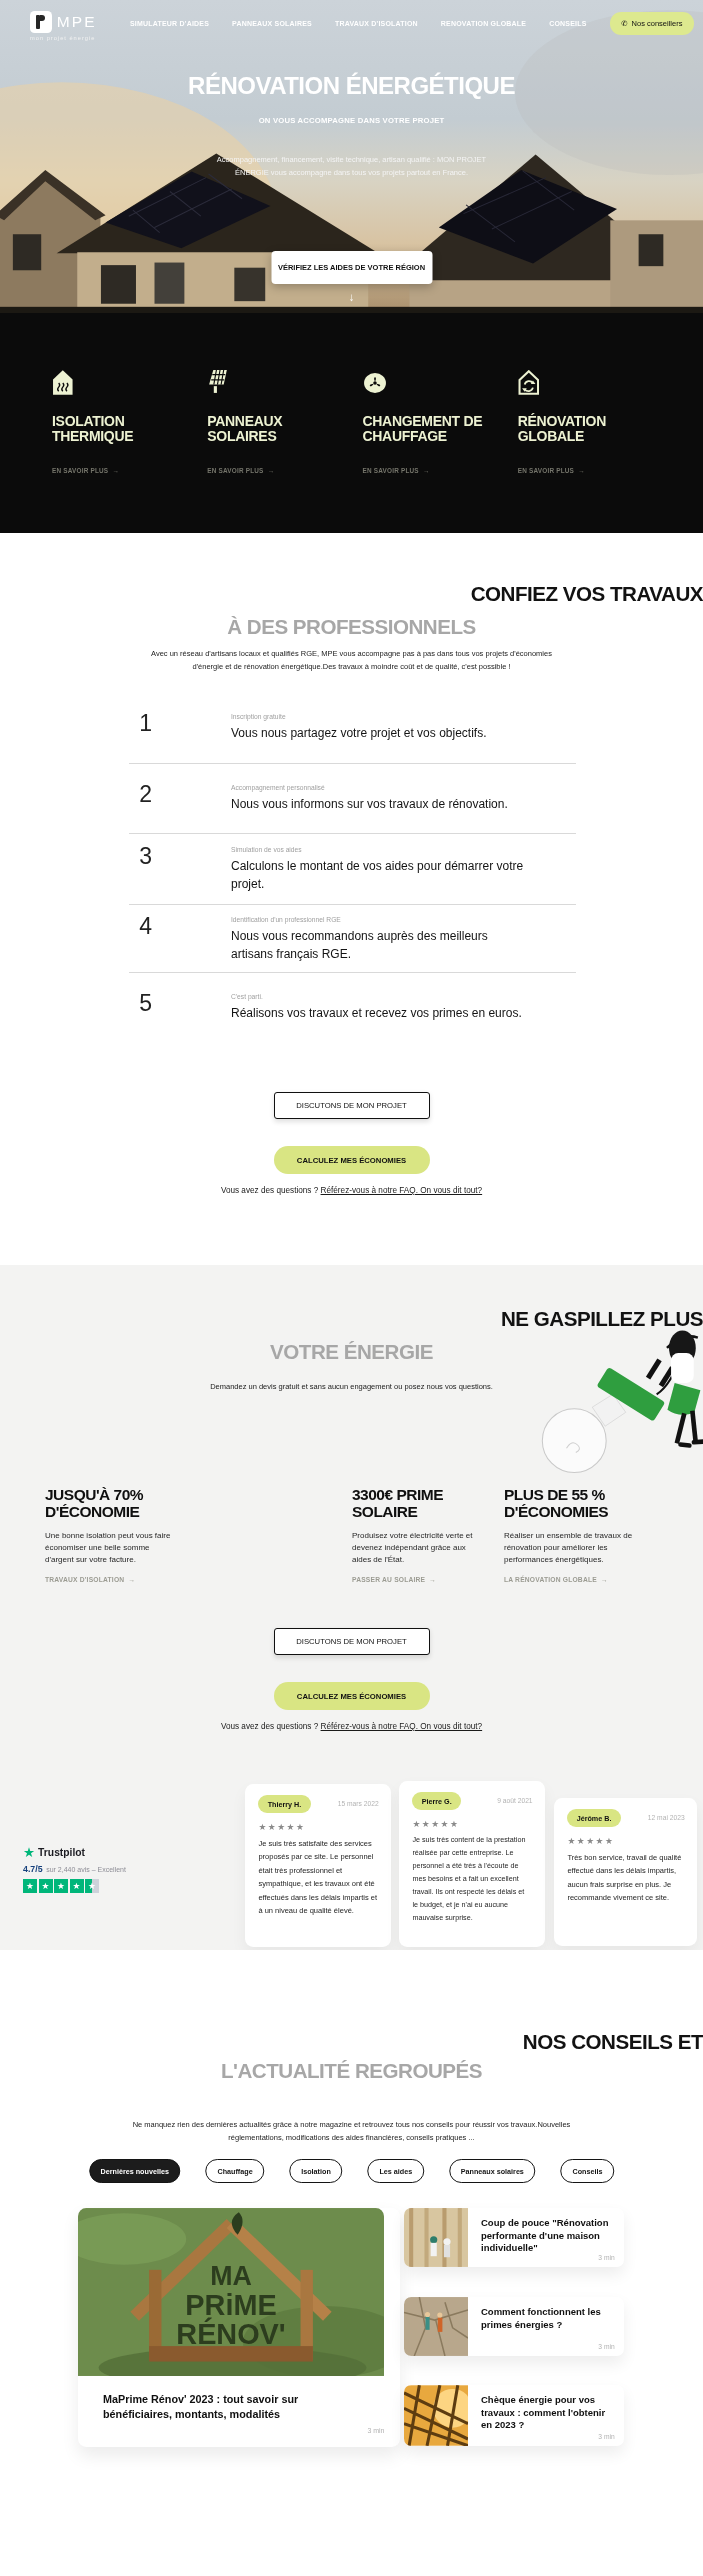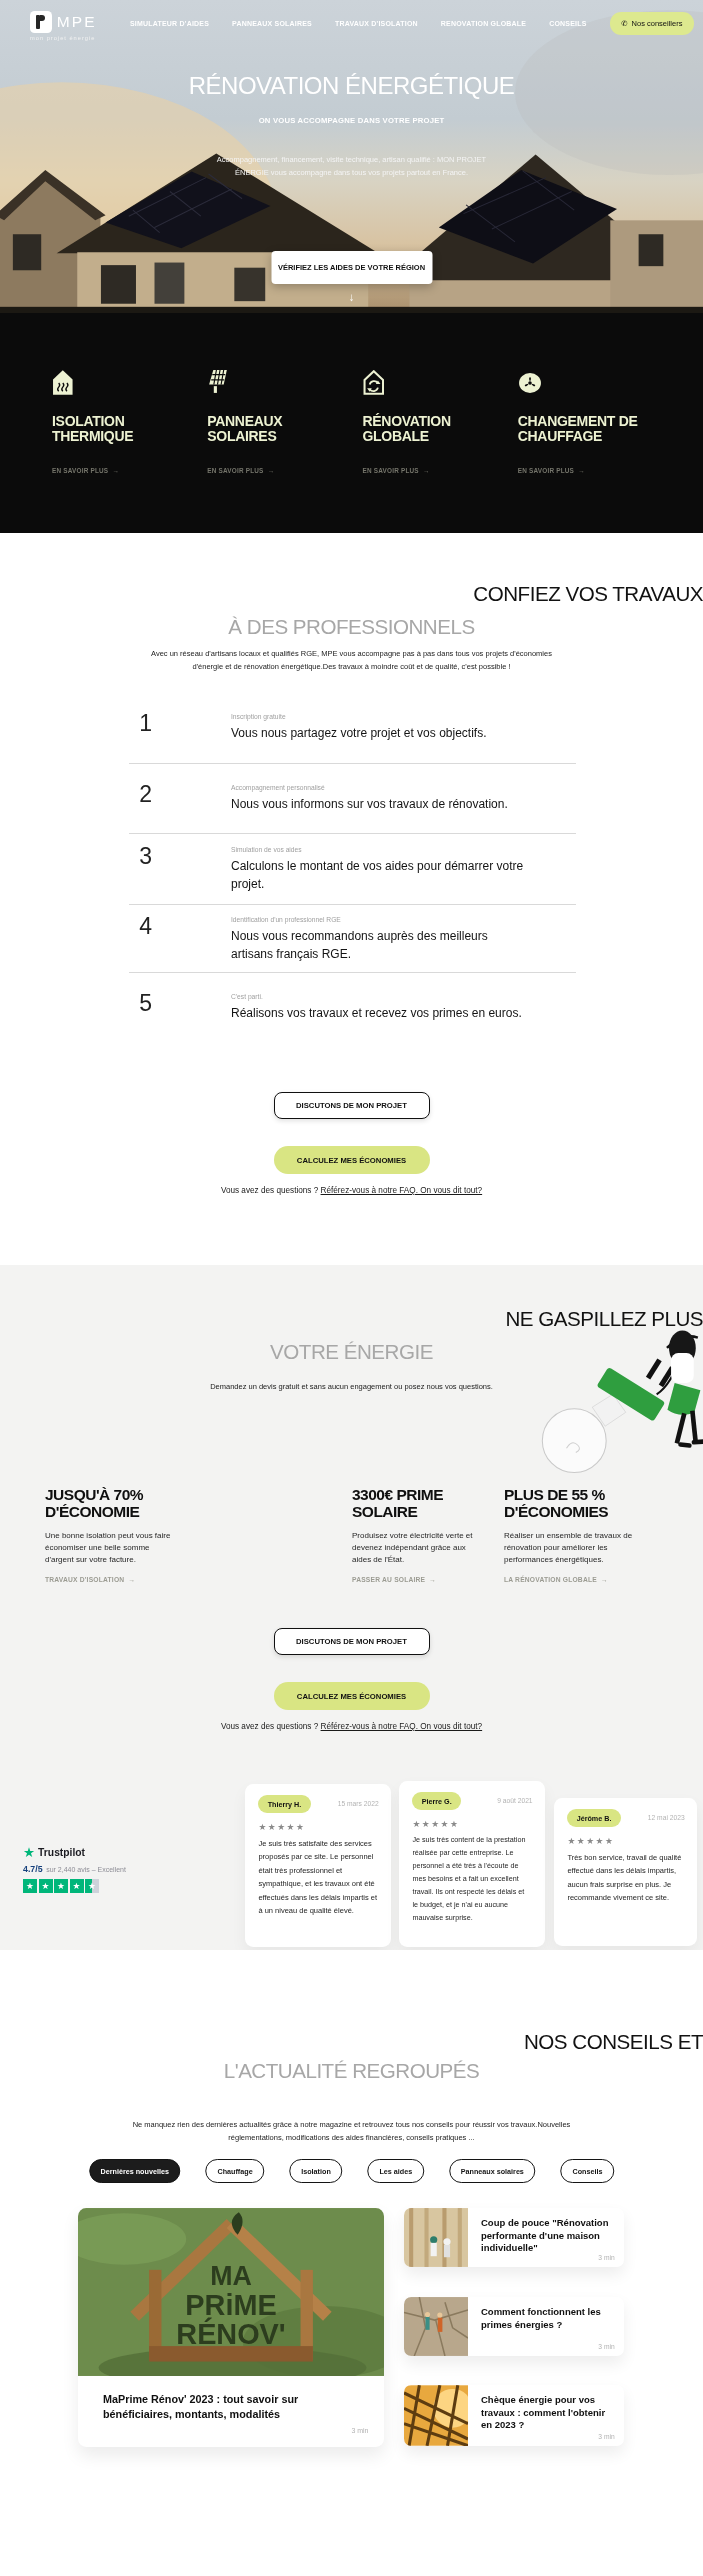--- a/index.html
+++ b/index.html
@@ -1,19 +1,19 @@
 <!DOCTYPE html>
 <html style="font-size:8.2px"><head>
 <meta charset="utf-8">
 <style>
   html,body{margin:0;padding:0;background:#ffffff;}
   .page{position:relative;width:703px;height:3369px;overflow:hidden;
         font-family:"Liberation Sans",sans-serif;color:#111;}
   .abs{position:absolute;}
-  .cond{letter-spacing:-0.5px;font-weight:400;}
+  .cond{letter-spacing:-0.5px;font-weight:700;}
   a,button{font-family:"Liberation Sans",sans-serif;}
 
   
   .hero{position:relative;width:703px;height:313px;background:#cfd6db;}
   .hero-bg{position:absolute;inset:0;width:100%;height:100%;}
   .topnav{position:absolute;top:0;left:0;width:100%;height:49px;}
   .logo-box{position:absolute;left:30px;top:11.3px;display:flex;flex-direction:column;}
   .logo-row{display:flex;align-items:center;gap:5.2px;}
   .logo-mark{width:21.6px;height:21.6px;background:#fff;border-radius:4.6px;position:relative;}
   .logo-mark:before{content:"";position:absolute;left:6.2px;top:4.1px;width:4.1px;height:13.4px;background:#262626;border-radius:1px;}
@@ -44,21 +44,21 @@
   .sec-title-dark{position:absolute;width:100%;text-align:right;font-size:20.6px;color:#121212;}
   .sec-title-gray{position:absolute;width:100%;text-align:center;font-size:20.6px;color:#a7a7a7;}
   .pro-par{position:absolute;top:106px;left:50%;transform:translateX(-50%);width:412px;text-align:center;
       font-size:7.5px;line-height:1.8;color:#1c1c1c;}
   .step{position:absolute;left:129px;width:447px;}
   .step-num{position:absolute;left:10.3px;top:-3.1px;font-size:23px;font-weight:500;color:#222;}
   .step-label{position:absolute;left:102px;top:0;font-size:6.7px;color:#9f9f9f;}
   .step-text{position:absolute;left:102px;top:12.4px;width:337px;font-size:12px;color:#141414;line-height:1.45;}
   .step-div{position:absolute;left:129px;width:447px;height:0.5px;background:#d9d9d9;}
   .btn-outline{position:absolute;left:50%;transform:translateX(-50%);width:156px;height:27px;background:#fff;
-      border:0.8px solid #111;border-radius:8px;font-size:7.7px;font-weight:700;color:#111;cursor:pointer;box-shadow:0 2.1px 5.2px rgba(0,0,0,.12);}
+      border:0.8px solid #111;border-radius:3px;font-size:7.7px;font-weight:400;color:#111;cursor:pointer;box-shadow:0 2.1px 5.2px rgba(0,0,0,.12);}
   .btn-lime{position:absolute;left:50%;transform:translateX(-50%);width:156px;height:28px;background:#d9e583;
       border:none;border-radius:14.4px;font-size:7.7px;font-weight:700;color:#111;cursor:pointer;}
   .faq-line{position:absolute;width:100%;text-align:center;font-size:8.2px;color:#1a1a1a;}
   .faq-link{text-decoration:underline;cursor:pointer;}
 
   
   .save{position:relative;width:703px;height:685px;background:#f3f3f2;}
   .save-sub{position:absolute;top:117px;width:100%;text-align:center;font-size:7.5px;color:#1b1b1b;}
   .scol{position:absolute;width:133px;}
   .scol-title{font-size:15.5px;line-height:1.12;color:#0f0f0f;letter-spacing:-0.5px;font-weight:800;}
@@ -82,21 +82,21 @@
 
   
   .blog{position:relative;width:703px;height:714px;background:#fff;}
   .blog-par{position:absolute;top:160px;left:50%;transform:translateX(-50%);width:495px;text-align:center;
       font-size:7.5px;line-height:1.8;color:#1c1c1c;}
   .chips{position:absolute;top:209px;left:50%;transform:translateX(-50%);display:flex;gap:25px;}
   .chip{height:24px;padding:0 10.8px;border-radius:12px;border:0.8px solid #141414;background:#fff;
       font-size:7.2px;font-weight:700;color:#141414;display:flex;align-items:center;cursor:pointer;white-space:nowrap;}
   .chip.active{background:#1c1c1c;color:#fff;}
   .feat-card{position:absolute;left:78px;top:258px;width:306px;height:239px;background:#fff;border-radius:8.2px;
-      box-shadow:0 8.2px 17.5px rgba(0,0,0,.08);cursor:pointer;}
+      box-shadow:0 8.2px 17.5px rgba(0,0,0,.08);cursor:pointer;padding-left:16px;}
   .feat-img{position:absolute;left:0;top:0;width:306px;height:168px;border-radius:8.2px 8.2px 0 0;overflow:hidden;}
   .feat-title{position:absolute;left:25px;top:184px;width:258px;font-size:10.8px;font-weight:800;line-height:1.35;color:#101010;}
   .feat-time{position:absolute;right:15.5px;top:219px;font-size:7px;color:#b2b2b2;}
   .art-card{position:absolute;left:404px;width:220px;background:#fff;border-radius:7.2px;box-shadow:0 7.2px 14.4px rgba(0,0,0,.07);cursor:pointer;}
   .art-thumb{position:absolute;left:0;top:0;width:64px;height:100%;border-radius:7.2px 0 0 7.2px;overflow:hidden;}
   .art-title{position:absolute;left:77px;top:9.3px;width:129px;font-size:9.5px;font-weight:800;line-height:1.3;color:#101010;}
   .art-time{position:absolute;right:9.3px;bottom:6.2px;font-size:6.7px;color:#b2b2b2;}
 </style>
 </head>
 <body>
@@ -188,47 +188,47 @@
             </svg>
         </div>
         <div class="cat-title">PANNEAUX SOLAIRES</div>
         <div class="cat-link">
           <span>EN SAVOIR PLUS</span>
           <span>→</span>
         </div>
       </div>
       <div>
         <div class="cat-icon">
-          <svg width="21.6" height="25" viewBox="0 0 42 48">
-              <path d="M21 2 L39 19 L39 46 L3 46 L3 19 Z" fill="none" stroke="#edf2d2" stroke-width="4"></path>
-          <path d="M13 28 a9 9 0 0 1 16 -3" stroke="#edf2d2" stroke-width="3.5" fill="none"></path>
-          <path d="M29 34 a9 9 0 0 1 -16 3" stroke="#edf2d2" stroke-width="3.5" fill="none"></path>
-          <polygon points="29,20 34,27 25,27" fill="#edf2d2"></polygon>
-              <polygon points="13,42 8,35 17,35" fill="#edf2d2"></polygon>
-            </svg>
-        </div>
-        <div class="cat-title">RÉNOVATION GLOBALE</div>
-        <div class="cat-link">
-          <span>EN SAVOIR PLUS</span>
-          <span>→</span>
-        </div>
-      </div>
-      <div>
-        <div class="cat-icon">
           <svg width="24" height="24" viewBox="0 0 46 46">
               <ellipse cx="23" cy="23" rx="21" ry="19" fill="#edf2d2"></ellipse>
           <g fill="#0b0b0b">
                 <circle cx="23" cy="23" r="3.4"></circle>
           <path d="M23,20 C17,9 29,9 23,20"></path>
                 <path d="M23,20 C17,9 29,9 23,20" transform="rotate(120 23 23)"></path>
           <path d="M23,20 C17,9 29,9 23,20" transform="rotate(240 23 23)"></path>
               </g>
             </svg>
         </div>
         <div class="cat-title">CHANGEMENT DE CHAUFFAGE</div>
+        <div class="cat-link">
+          <span>EN SAVOIR PLUS</span>
+          <span>→</span>
+        </div>
+      </div>
+      <div>
+        <div class="cat-icon">
+          <svg width="21.6" height="25" viewBox="0 0 42 48">
+              <path d="M21 2 L39 19 L39 46 L3 46 L3 19 Z" fill="none" stroke="#edf2d2" stroke-width="4"></path>
+          <path d="M13 28 a9 9 0 0 1 16 -3" stroke="#edf2d2" stroke-width="3.5" fill="none"></path>
+          <path d="M29 34 a9 9 0 0 1 -16 3" stroke="#edf2d2" stroke-width="3.5" fill="none"></path>
+          <polygon points="29,20 34,27 25,27" fill="#edf2d2"></polygon>
+              <polygon points="13,42 8,35 17,35" fill="#edf2d2"></polygon>
+            </svg>
+        </div>
+        <div class="cat-title">RÉNOVATION GLOBALE</div>
         <div class="cat-link">
           <span>EN SAVOIR PLUS</span>
           <span>→</span>
         </div>
       </div>
     </div>
   </section>
 
   <section class="pro">
     <h2 class="sec-title-dark cond" style="top:32px;">CONFIEZ VOS TRAVAUX</h2>

